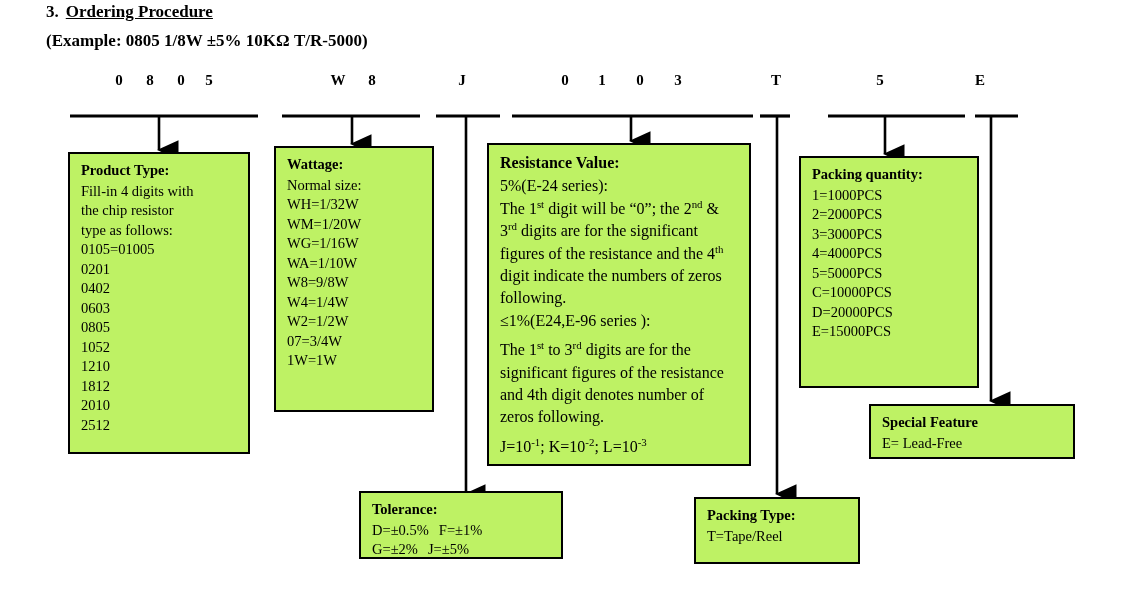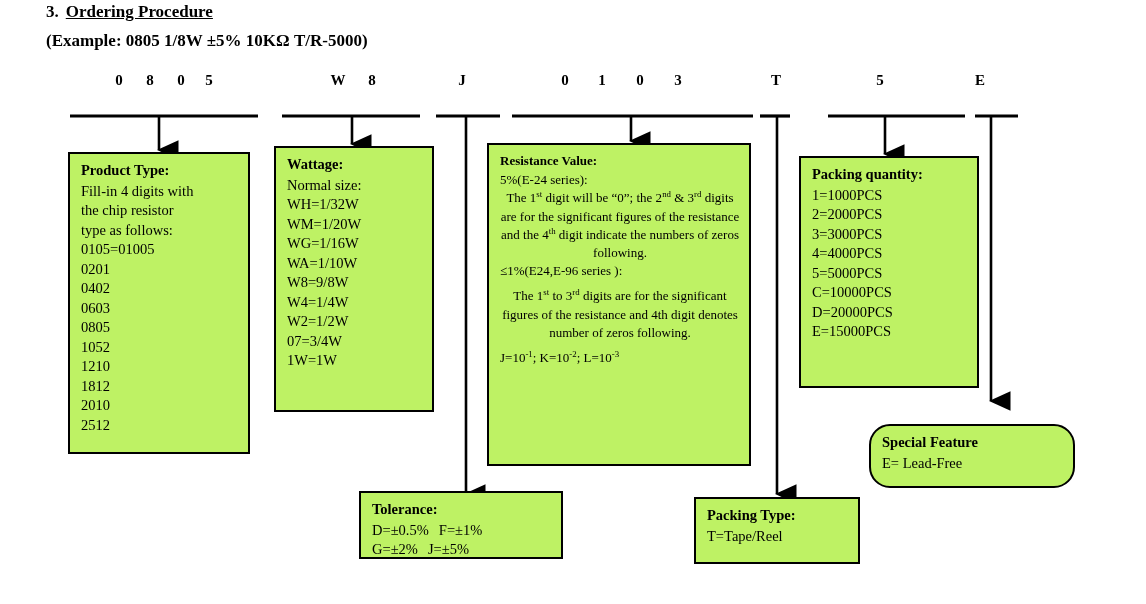--- a/index.html
+++ b/index.html
@@ -71,30 +71,30 @@
     font-size: 14.5px;
     line-height: 1.345;
   }
   .box .title {
     font-weight: bold;
     display: block;
     margin-bottom: 1px;
   }
   .box .ln { display: block; white-space: nowrap; }
   .box .ln.gap { margin-top: 7px; }
-  .box .ln.wrap { white-space: normal; text-align: center; }
+  .box .ln.wrap { white-space: normal; }
   sup { font-size: 0.68em; vertical-align: super; line-height: 0; }
 
   
   #box-product   { left: 68px;  top: 152px; width: 182px; height: 302px; }
   #box-wattage   { left: 274px; top: 146px; width: 160px; height: 266px; }
   #box-resist    { left: 487px; top: 143px; width: 264px; height: 323px;
-                   font-size: 13px; line-height: 1.40; }
+                   font-size: 16px; line-height: 1.40; }
   #box-packqty   { left: 799px; top: 156px; width: 180px; height: 232px; }
-  #box-special   { left: 869px; top: 424px; width: 206px; height: 64px; border-radius: 21px; }
+  #box-special   { left: 869px; top: 404px; width: 206px; height: 55px; }
   #box-tolerance { left: 359px; top: 491px; width: 204px; height: 68px; }
   #box-packtype  { left: 694px; top: 497px; width: 166px; height: 67px; }
 
   #box-resist .ln { white-space: normal; }
   #box-tolerance .sp { display: inline-block; width: 10px; }
 </style>
 </head>
 <body>
 
 <div id="page">

